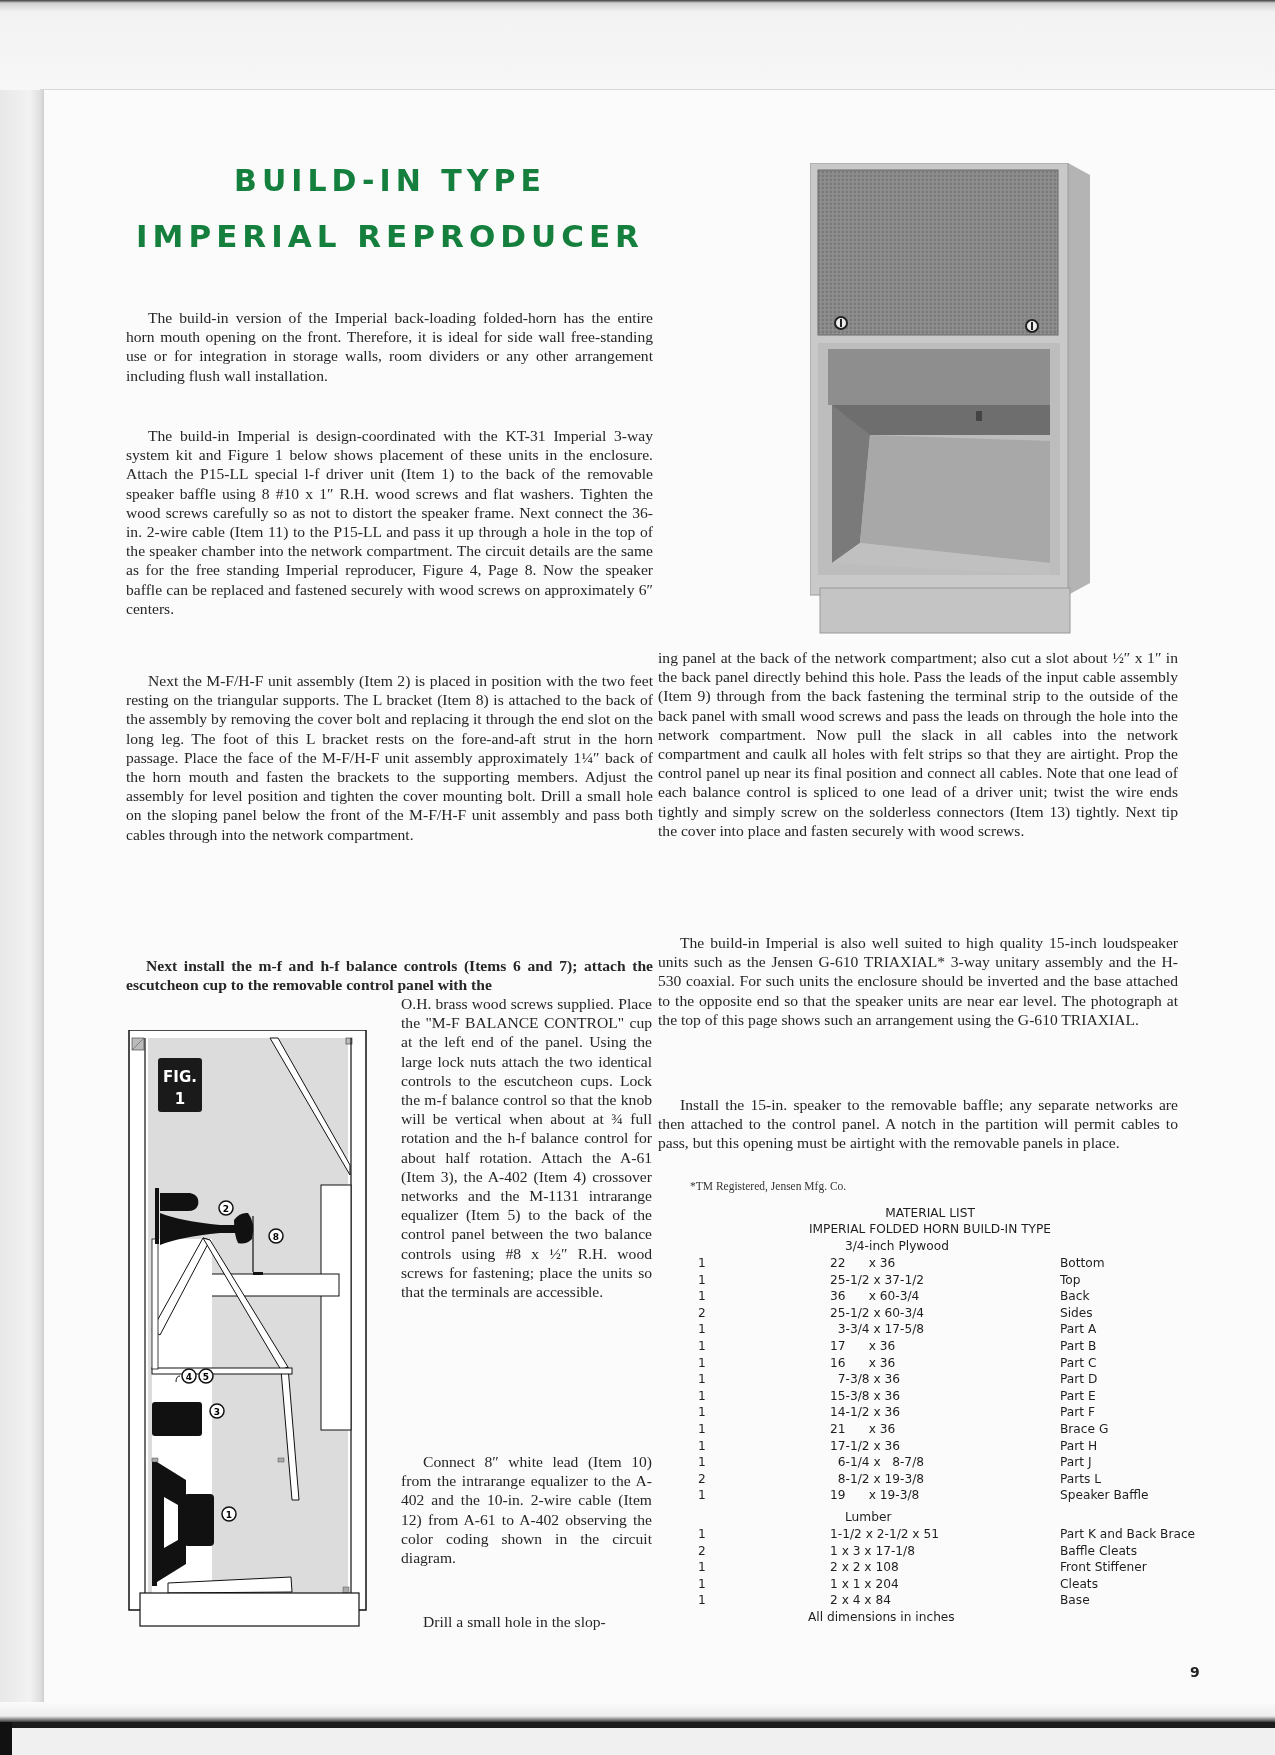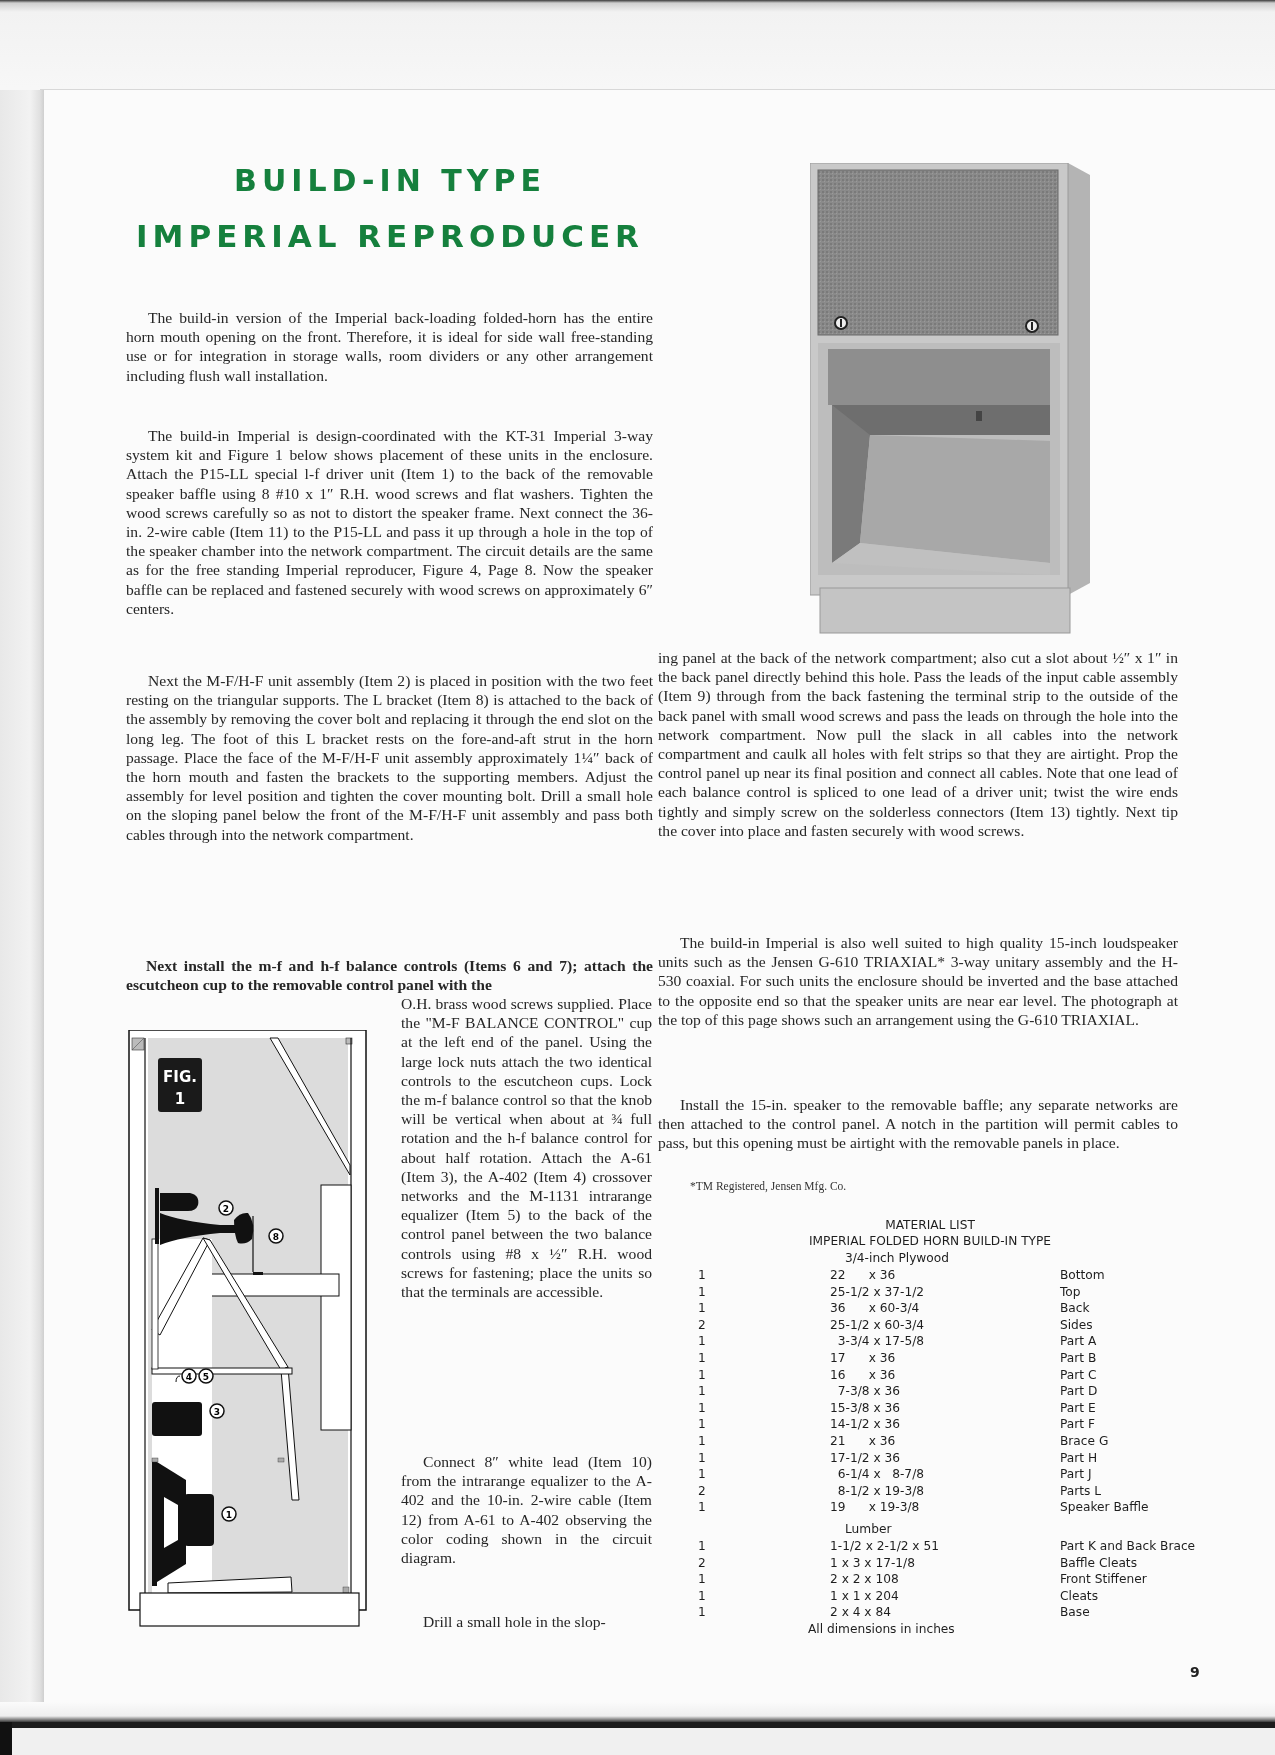--- a/index.html
+++ b/index.html
@@ -31,21 +31,21 @@
   .txt p { margin: 0; text-indent: 22px; }
   .col-l { left: 126px; width: 527px; }
   .col-r { left: 658px; width: 520px; }
   .narrow { left: 401px; width: 251px; }
   .footnote { position: absolute; left: 690px; top: 1180px; font-size: 11.5px; color: #333; }
 
   .photo { position: absolute; left: 810px; top: 163px; width: 290px; height: 475px; }
   .diagram { position: absolute; left: 128px; top: 1030px; width: 240px; height: 597px; }
 
   .mat { position: absolute; left: 690px; top: 1205px; width: 520px;
-    font-family: "DejaVu Sans", "Liberation Sans", sans-serif; font-size: 12.2px; color: #1e1e1e; margin-top: 12px; }
+    font-family: "DejaVu Sans", "Liberation Sans", sans-serif; font-size: 12.2px; color: #1e1e1e; }
   .mat .hd { text-align: center; width: 370px; margin-left: 55px; line-height: 16px; }
   .mat .sub { margin-left: 155px; line-height: 17px; margin-top: 1px; }
   .mat .row { display: flex; height: 16.6px; line-height: 16.6px; }
   .mat .q { width: 132px; padding-left: 8px; }
   .mat .d { width: 230px; white-space: pre; }
   .mat .n { flex: 1; }
   .mat .foot { margin-left: 118px; line-height: 16px; }
   .pagenum { position: absolute; left: 1190px; top: 1664px; font-family: "DejaVu Sans", sans-serif;
     font-size: 14px; font-weight: bold; color: #222; }
 </style>

